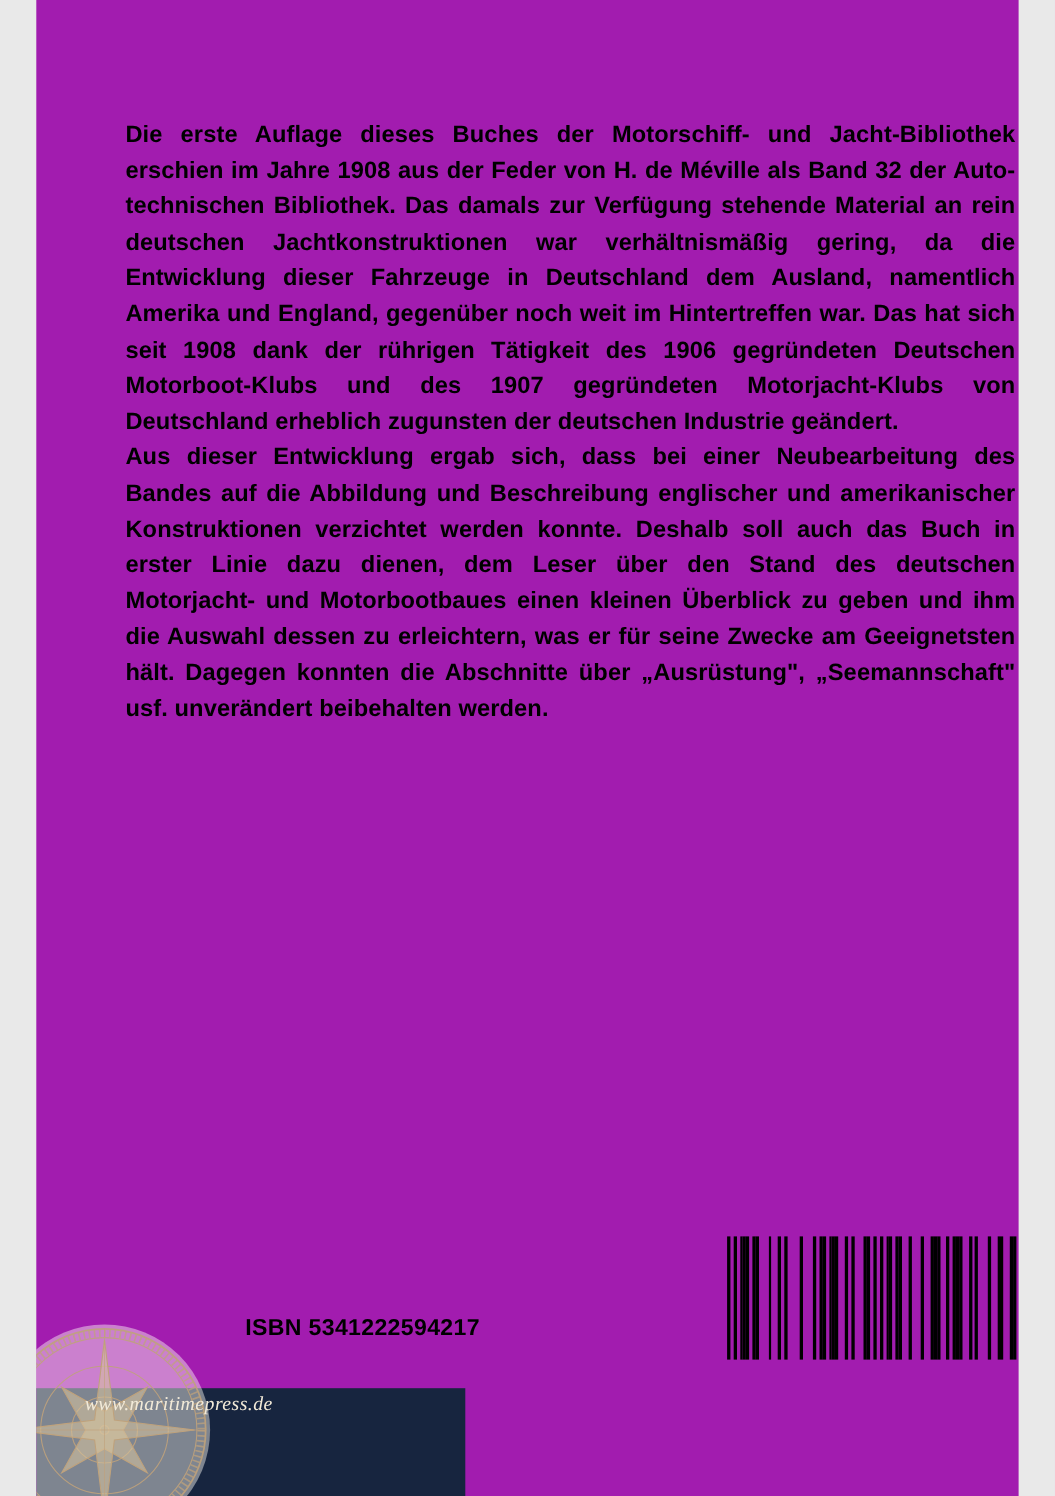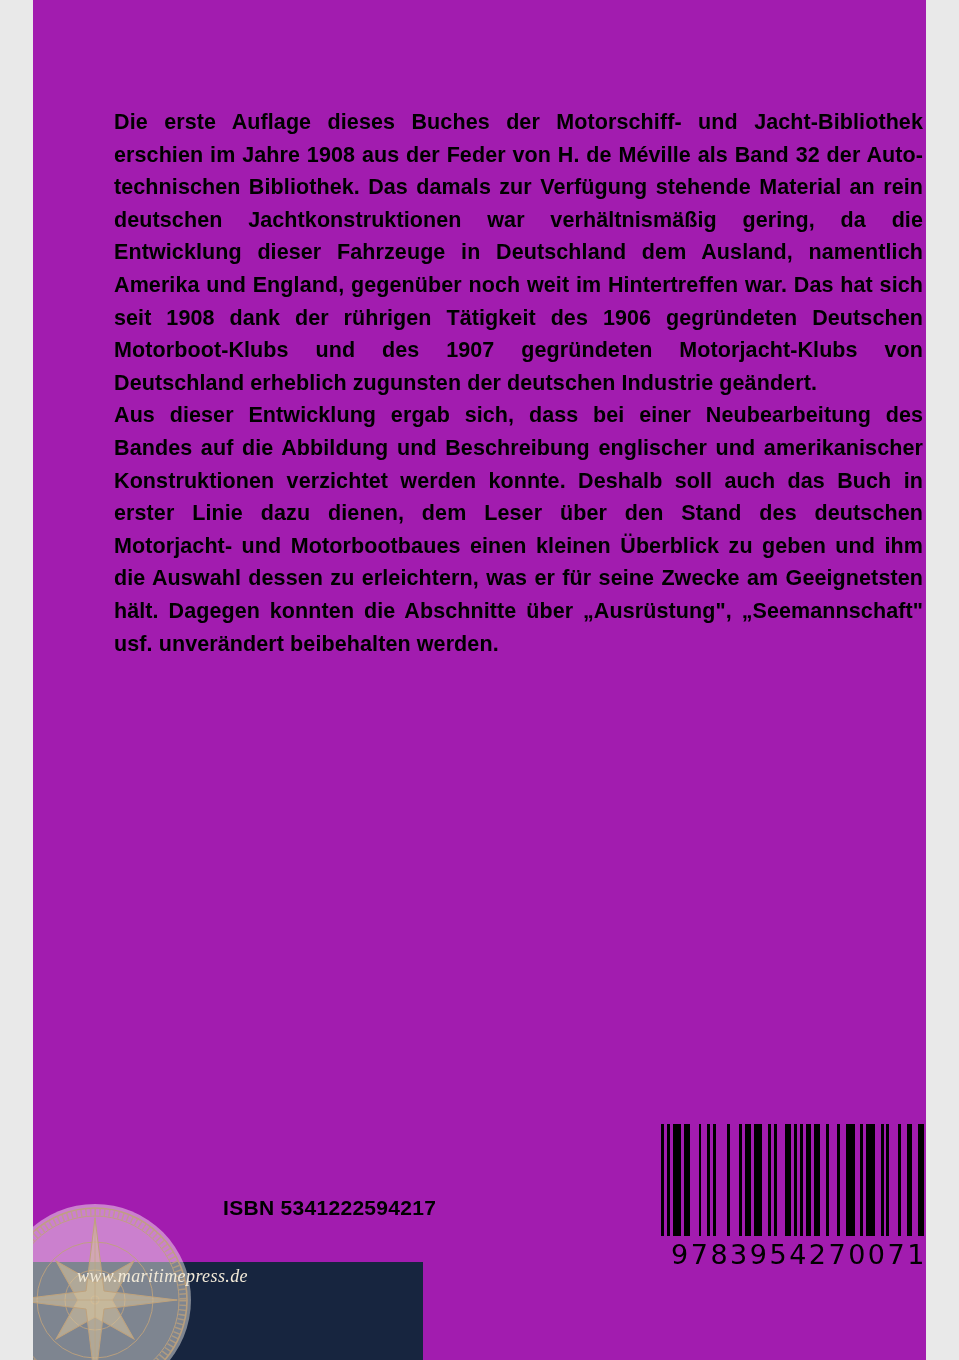--- a/index.html
+++ b/index.html
@@ -198,21 +198,20 @@
         <div style="width: 2.90526px; background: rgb(0, 0, 0);"></div>
         <div style="width: 2.90526px; background: transparent;"></div>
         <div style="width: 2.90526px; background: transparent;"></div>
         <div style="width: 2.90526px; background: rgb(0, 0, 0);"></div>
         <div style="width: 2.90526px; background: rgb(0, 0, 0);"></div>
         <div style="width: 2.90526px; background: transparent;"></div>
         <div style="width: 2.90526px; background: rgb(0, 0, 0);"></div>
         <div style="width: 2.90526px; background: transparent;"></div>
         <div style="width: 2.90526px; background: rgb(0, 0, 0);"></div>
       </div>
-    <div class="barcode-number">9783954270071</div>
   </div>
 
   <div class="footer-band" style="background: rgb(23, 37, 63);"></div>
 
   <div class="compass-wrap">
     <svg viewBox="0 0 200 200" width="200" height="200" xmlns="http://www.w3.org/2000/svg">
       <circle cx="100" cy="100" r="96" fill="#fdfaf3" opacity="0.45"></circle>
       <g fill="none" stroke="#bfa27c" opacity="0.9">
         <circle cx="100" cy="100" r="92" stroke-width="1.6"></circle>
         <circle cx="100" cy="100" r="84" stroke-width="1"></circle>

